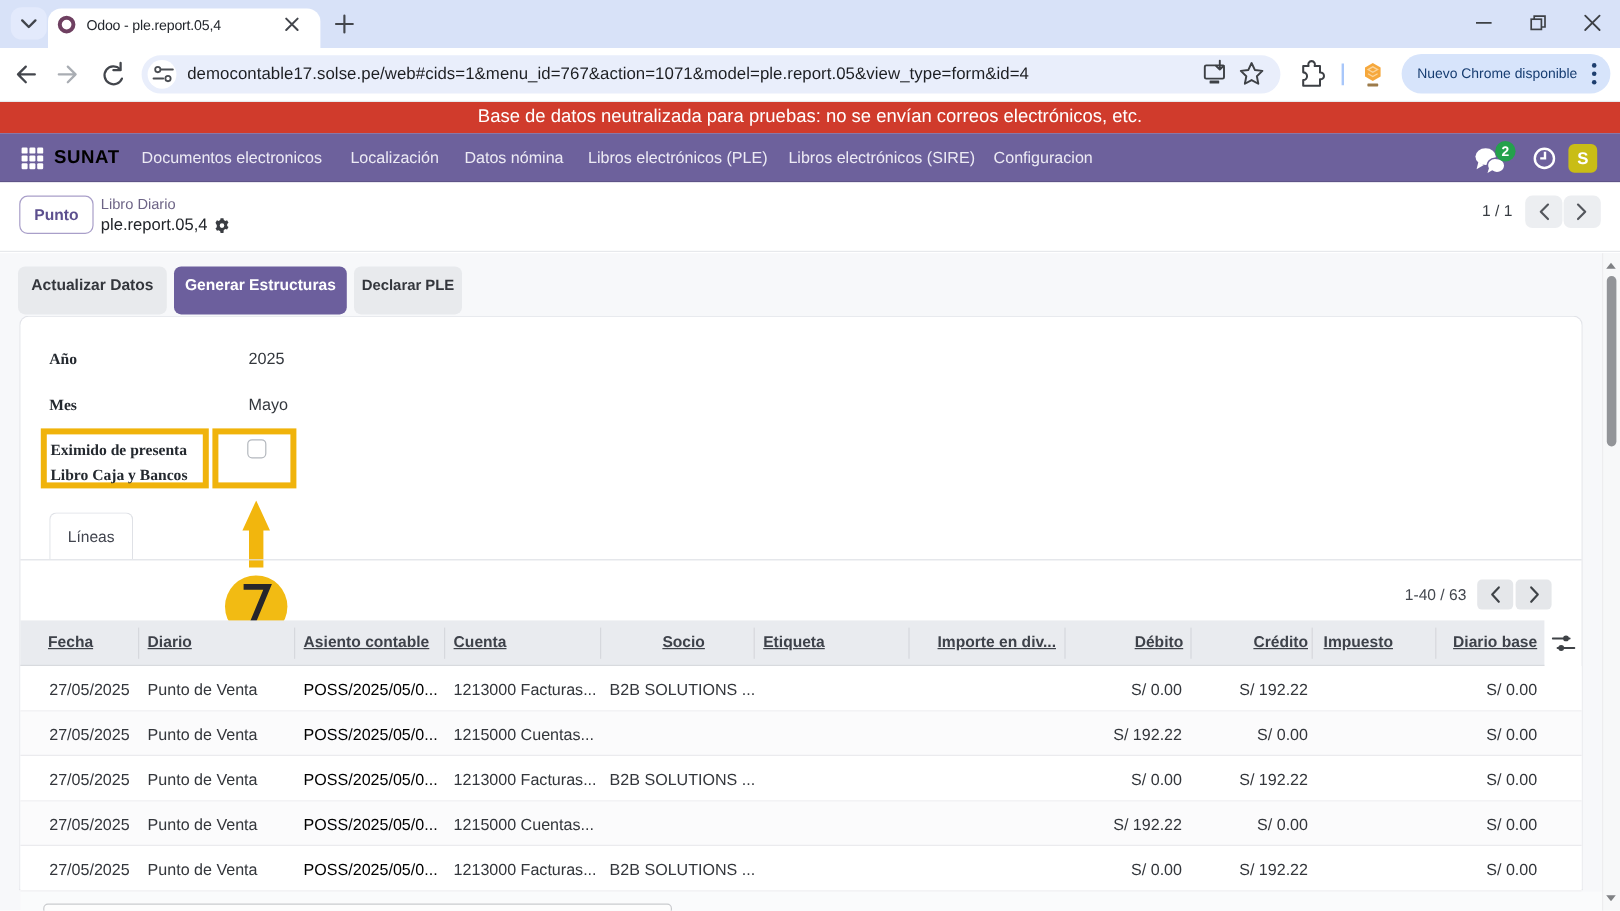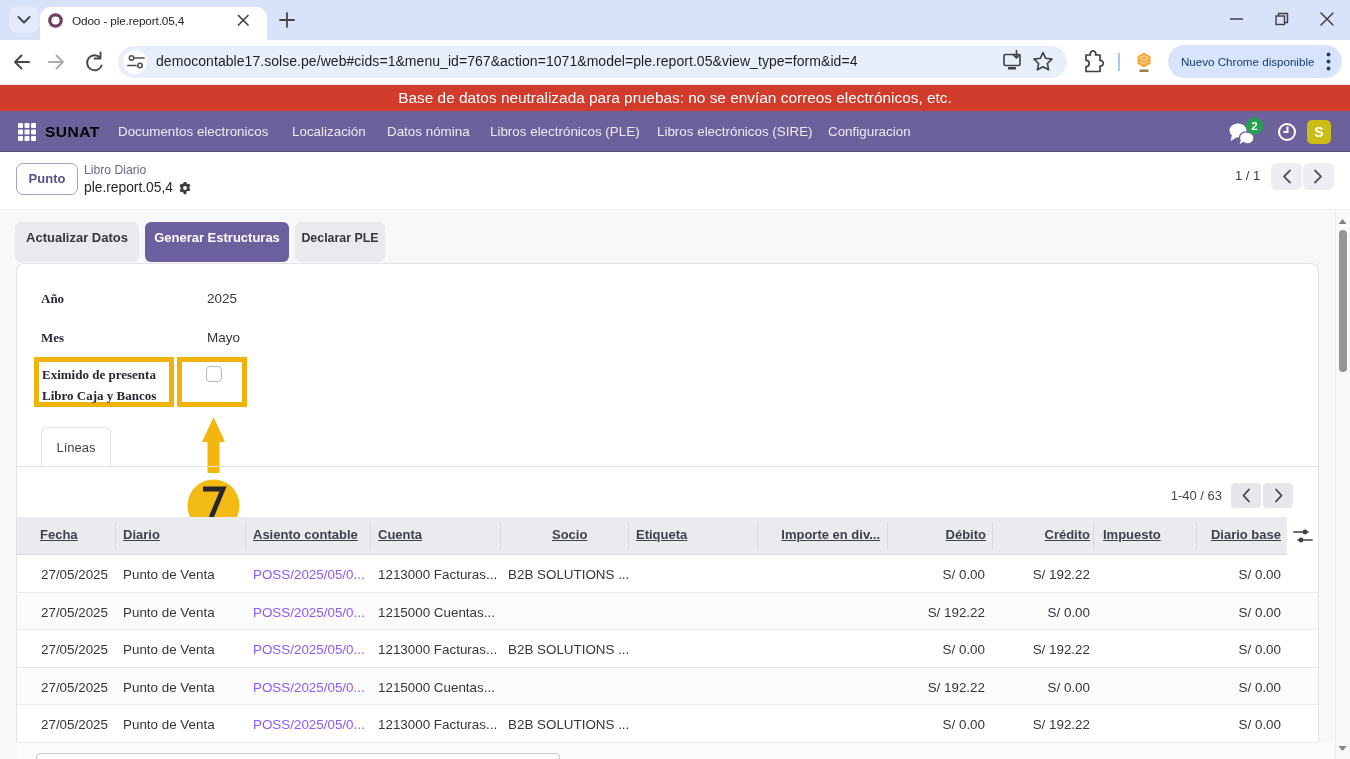--- a/index.html
+++ b/index.html
@@ -52,21 +52,21 @@
   #tabbox { left:41px; top:427px; width:70px; height:39px; background:#fff; border:1px solid #dfe1e6; border-bottom:none; border-radius:6px 6px 0 0; font-size:13px; color:#42454f; text-align:center; line-height:39px; }
   #tabline { left:17px; top:466px; width:1301px; height:1px; background:#dfe1e6; }
 
   #pag2 { left:1130px; top:488px; width:92px; text-align:right; font-size:13px; color:#43474e; }
   .pgbtn2 { position:absolute; top:483px; width:30px; height:25px; background:#e5e7ea; border-radius:4px; }
 
   
   #thead { left:17px; top:517px; width:1270px; height:38px; background:#e9ebef; border-bottom:1px solid #d8dade; }
   .th { position:absolute; top:527px; font-size:13px; font-weight:bold; color:#3e424a;text-decoration:underline; }
   .td { position:absolute; font-size:13.4px; color:#33363b; }
-  .tdlink { color:#8b5cf6; }
+  .tdlink { color:#000000; }
   .row { position:absolute; left:17px; width:1301px; height:37.5px; border-bottom:1px solid #ebebee; }
   .sep { position:absolute; top:523px; width:1px; height:26px; background:#d6d8dd; }
 
   
   #vtrack { left:1335px; top:211px; width:15px; height:548px; background:#f7f8f9; border-left:1px solid #ededef; }
   #vthumb { left:1339px; top:230px; width:8px; height:142px; background:#929498; border-radius:4px; }
   #hthumb { left:36px; top:753px; width:524px; height:9px; background:#fdfdfd; border:1px solid #c9cbce; border-radius:4px; }
 </style>
 </head>
 <body>

